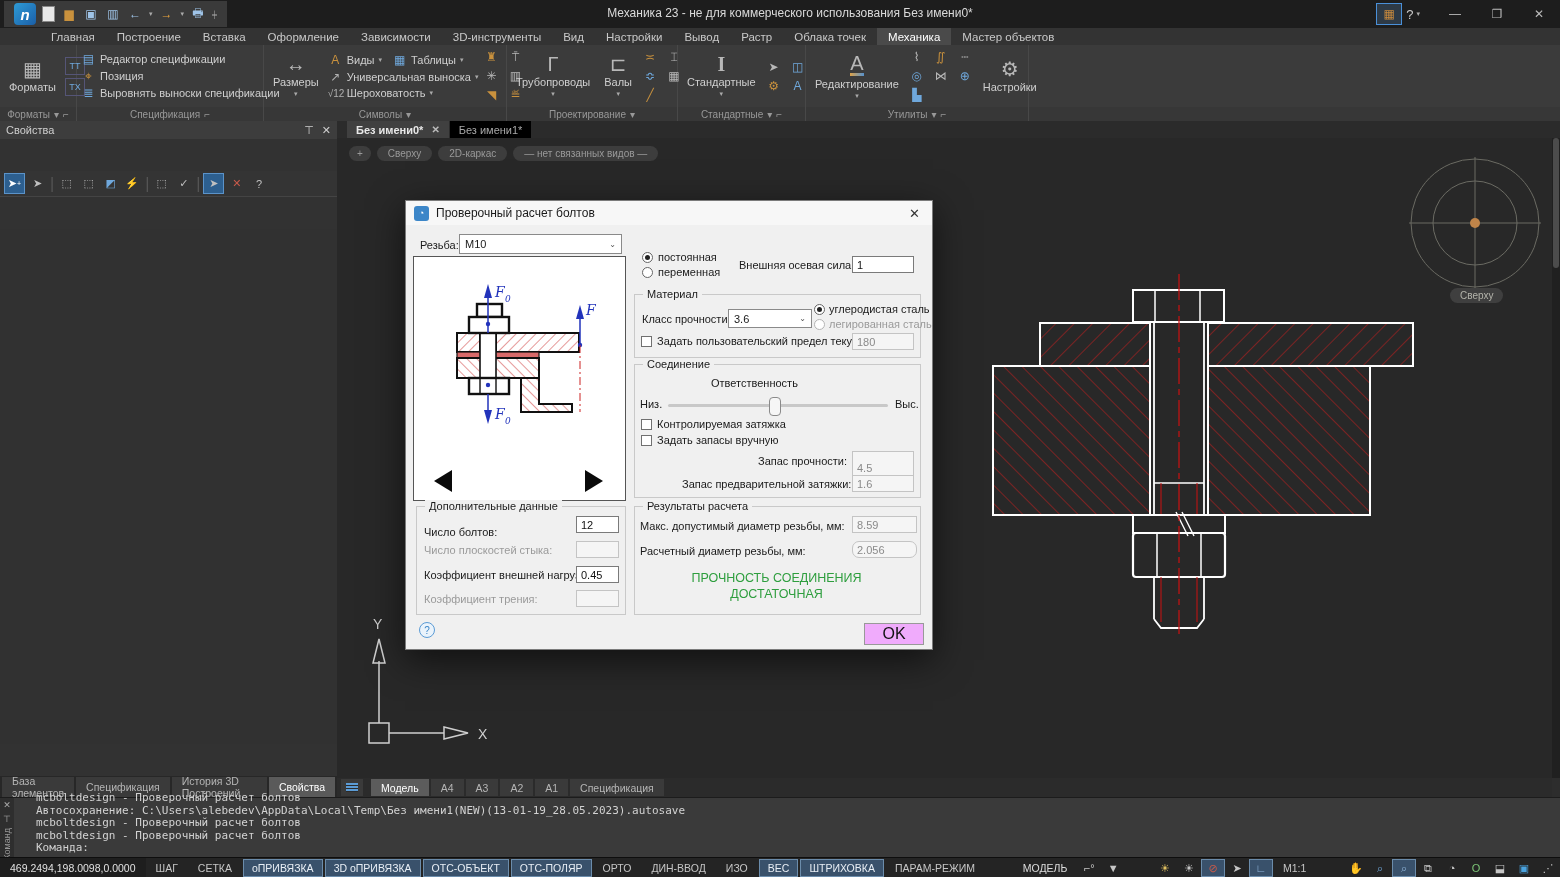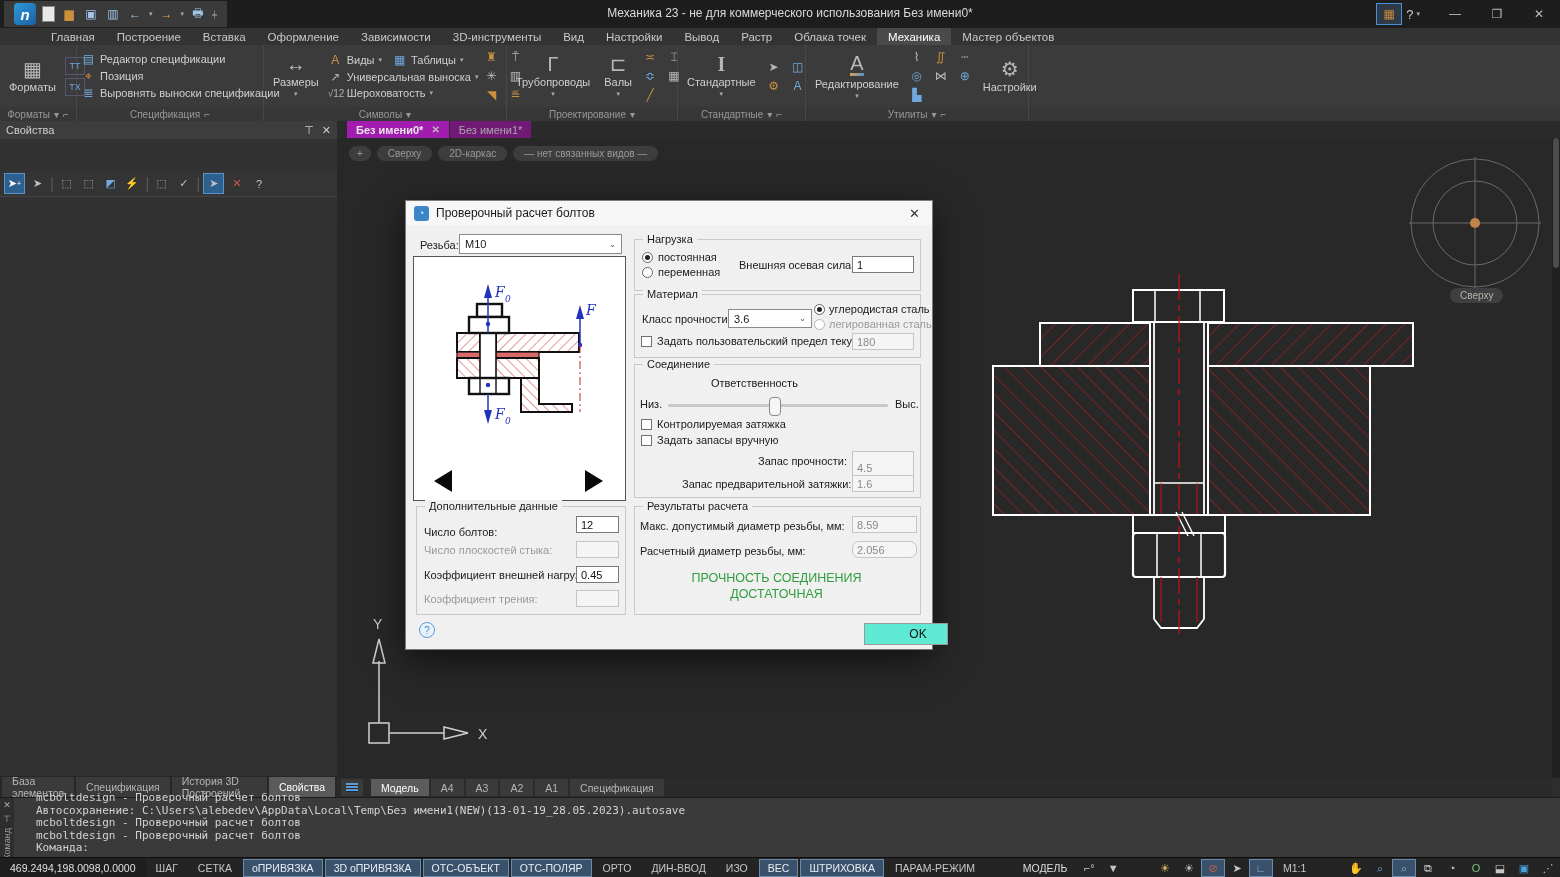--- a/index.html
+++ b/index.html
@@ -42,22 +42,22 @@
   .lptools{height:25px;background:#343434;border-bottom:1px solid #444;display:flex;align-items:center;gap:3px;padding:0 4px;}
   .ltool{width:19px;height:19px;display:flex;align-items:center;justify-content:center;font-size:11px;color:#c0c0c0;}
   .ltool.on{background:#2d5f8f;border:1px solid #5b93c9;color:#fff;}
   .lpbody{flex:1;background:#313131;}
   .lptabs{height:20px;background:#272727;display:flex;align-items:stretch;gap:2px;padding:1px 2px 0 2px;}
   .lptab{background:#3a3a3a;color:#b5b5b5;font-size:10.5px;display:flex;align-items:center;padding:0 10px;}
   .lptab.active{background:#5a5a5a;color:#fff;}
   
   .darea{position:absolute;left:337px;top:0;width:1223px;height:676px;}
   .doctabs{height:17px;background:#2b2b2b;display:flex;align-items:stretch;padding-left:10px;gap:1px;}
-  .doctab{background:#701a75;color:#a8a8a8;font-size:11px;display:flex;align-items:center;gap:8px;padding:0 9px;}
-  .doctab.active{background:#a21caf;color:#e8e8e8;font-weight:bold;}
+  .doctab{background:#000000;color:#a8a8a8;font-size:11px;display:flex;align-items:center;gap:8px;padding:0 9px;}
+  .doctab.active{background:#404040;color:#e8e8e8;font-weight:bold;}
   .doctab .x{font-size:10px;color:#bbb;}
   .canvas{position:absolute;left:0;top:17px;right:8px;bottom:19px;background:#282828;overflow:hidden;}
   .pills{position:absolute;left:12px;top:8px;display:flex;gap:6px;align-items:center;z-index:5;}
   .pill{background:#3d3d3d;border-radius:9px;color:#999;font-size:10px;padding:2px 11px;}
   .pill.plus{padding:2px 8px;}
   .scrollv{position:absolute;right:0;top:17px;bottom:19px;width:8px;background:#202020;}
   .scrollv .thumb{position:absolute;top:0;left:1px;width:6px;height:130px;background:#4c4c4c;border-radius:3px;}
   .sheettabs{position:absolute;left:0;right:8px;bottom:0;height:19px;background:#2b2b2b;display:flex;align-items:stretch;gap:2px;padding-left:4px;}
   .layico{width:22px;display:flex;align-items:center;justify-content:center;background:#3a3a3a;margin:1px 6px 1px 0;}
   .layico i{display:block;width:12px;height:9px;background:repeating-linear-gradient(#5b9bd5 0 2px,#2b2b2b 2px 3px);}
@@ -90,21 +90,21 @@
   .dsel .c{margin-left:auto;font-size:8px;color:#555;}
   .gbox{position:absolute;border:1px solid #c9c9c9;}
   .gleg{position:absolute;top:-7px;left:8px;background:#f0f0f0;padding:0 4px;font-size:11px;color:#1a1a1a;white-space:nowrap;}
   .radio{position:absolute;width:11px;height:11px;border:1px solid #666;border-radius:50%;background:#fff;box-sizing:border-box;}
   .radio.checked:after{content:"";position:absolute;left:2px;top:2px;width:5px;height:5px;border-radius:50%;background:#222;}
   .radio.dis{border-color:#b5b5b5;}
   .cbox{position:absolute;width:11px;height:11px;border:1px solid #707070;background:#fff;box-sizing:border-box;}
   .prevbox{position:absolute;left:7px;top:55px;width:211px;height:243px;background:#fff;border:1px solid #555;}
   .slider-track{position:absolute;height:3px;background:#c8c8c8;border-radius:2px;}
   .slider-thumb{position:absolute;width:10px;height:17px;background:#f6f6f6;border:1px solid #8a8a8a;border-radius:4px;}
-  .okbtn{position:absolute;left:458px;top:422px;width:58px;height:20px;background:#5eead4;border:1px solid #999;font-size:12px;color:#111;display:flex;align-items:center;justify-content:center;padding-left:24px;}
+  .okbtn{position:absolute;left:458px;top:422px;width:58px;height:20px;background:#f0abfc;border:1px solid #999;font-size:16px;color:#111;display:flex;align-items:center;justify-content:center;}
   .greenmsg{position:absolute;left:228px;width:285px;text-align:center;color:#2e9e3e;font-size:12.5px;}
   .helpico{position:absolute;left:13px;top:421px;width:14px;height:14px;border-radius:50%;border:1px solid #5b9bd5;color:#3c86c8;background:#eaf3fb;font-size:10px;display:flex;align-items:center;justify-content:center;}
   svg{display:block;}
 </style>
 </head>
 <body>
 
 <div id="app">
 
   <div class="titlebar">
@@ -502,23 +502,20 @@
         <polygon points="166,48 162,62 170,62" fill="#2233bb"></polygon>
         <circle cx="166" cy="88" r="2.2" fill="#2233bb"></circle>
         <line x1="166" y1="88" x2="166" y2="155" stroke="#cc2222" stroke-width="1" stroke-dasharray="8 3 2 3"></line>
         <text x="172" y="58" fill="#2233bb" font-size="14" font-style="italic" font-family="DejaVu Serif, serif">F</text>
 
         <polygon points="20,224 38,213 38,235" fill="#0a0a0a"></polygon>
         <polygon points="189,224 171,213 171,235" fill="#0a0a0a"></polygon>
       </svg>
     </div>
 
-    <div class="gbox" style="left:228px;top:38px;width:285px;height:50px">
-      <span class="gleg">Нагрузка</span>
-    </div>
     <span class="radio checked" style="left:236px;top:51px"></span>
     <span class="dl" style="left:252px;top:50px">постоянная</span>
     <span class="radio" style="left:236px;top:66px"></span>
     <span class="dl" style="left:252px;top:65px">переменная</span>
     <span class="dl" style="left:333px;top:58px">Внешняя осевая сила, кН:</span>
     <input class="din" style="left: 446px; top: 55px; width: 62px; height: 17px;" readonly="" value="1">
 
     <div class="gbox" style="left:228px;top:93px;width:285px;height:62px">
       <span class="gleg">Материал</span>
     </div>

